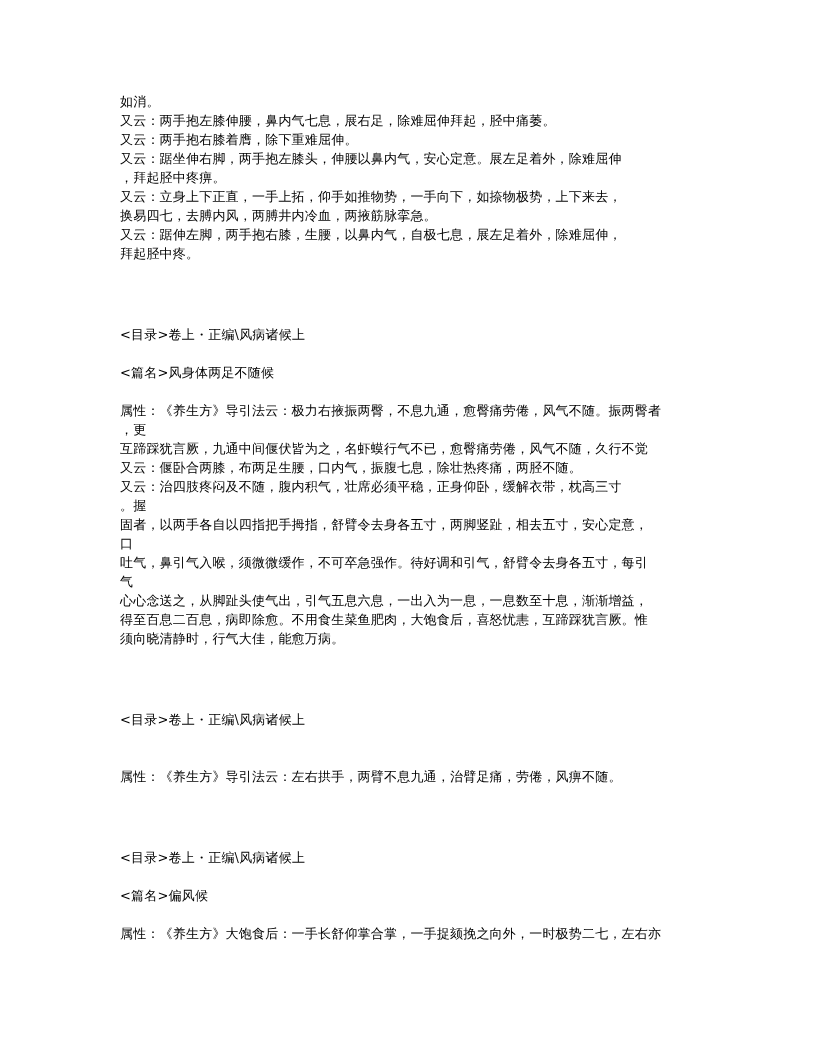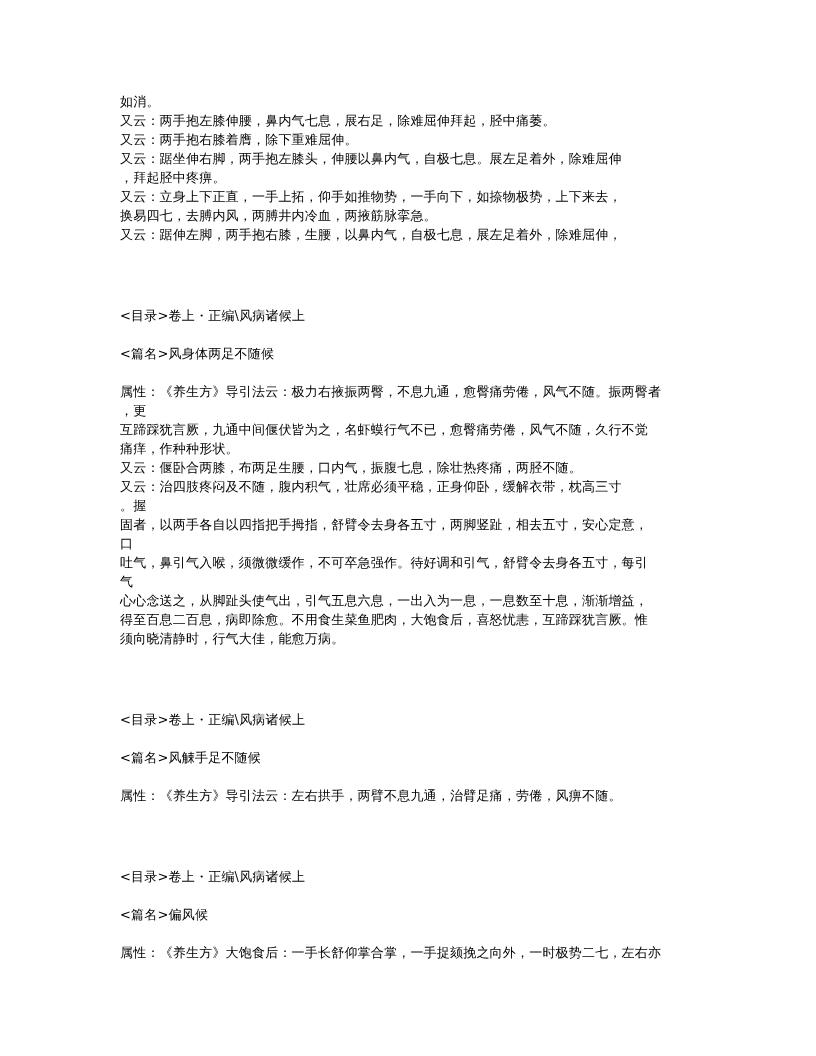--- a/index.html
+++ b/index.html
@@ -15,56 +15,55 @@
 </style>
 </head>
 <body>
 
 <div class="page">
 
   <div class="section">
     <div class="line">如消。</div>
     <div class="line">又云：两手抱左膝伸腰，鼻内气七息，展右足，除难屈伸拜起，胫中痛萎。</div>
     <div class="line">又云：两手抱右膝着膺，除下重难屈伸。</div>
-    <div class="line">又云：踞坐伸右脚，两手抱左膝头，伸腰以鼻内气，自极七息。展左足着外，除难屈伸</div>
+    <div class="line">又云：踞坐伸右脚，两手抱左膝头，伸腰以鼻内气，安心定意。展左足着外，除难屈伸</div>
     <div class="line">，拜起胫中疼痹。</div>
     <div class="line">又云：立身上下正直，一手上拓，仰手如推物势，一手向下，如捺物极势，上下来去，</div>
     <div class="line">换易四七，去膊内风，两膊井内冷血，两掖筋脉挛急。</div>
     <div class="line">又云：踞伸左脚，两手抱右膝，生腰，以鼻内气，自极七息，展左足着外，除难屈伸，</div>
+    <div class="line">拜起胫中疼。</div>
   </div>
 
   <div style="height:62px"></div>
 
   <div class="section">
     <div class="line">&lt;目录&gt;卷上・正编\风病诸候上</div>
     <div class="gap-small"></div>
     <div class="line">&lt;篇名&gt;风身体两足不随候</div>
     <div class="gap-small"></div>
     <div class="line">属性：《养生方》导引法云：极力右掖振两臀，不息九通，愈臀痛劳倦，风气不随。振两臀者</div>
     <div class="line">，更</div>
     <div class="line">互蹄踩犹言厥，九通中间偃伏皆为之，名虾蟆行气不已，愈臀痛劳倦，风气不随，久行不觉</div>
-    <div class="line">痛痒，作种种形状。</div>
     <div class="line">又云：偃卧合两膝，布两足生腰，口内气，振腹七息，除壮热疼痛，两胫不随。</div>
     <div class="line">又云：治四肢疼闷及不随，腹内积气，壮席必须平稳，正身仰卧，缓解衣带，枕高三寸</div>
     <div class="line">。握</div>
     <div class="line">固者，以两手各自以四指把手拇指，舒臂令去身各五寸，两脚竖趾，相去五寸，安心定意，</div>
     <div class="line">口</div>
     <div class="line">吐气，鼻引气入喉，须微微缓作，不可卒急强作。待好调和引气，舒臂令去身各五寸，每引</div>
     <div class="line">气</div>
     <div class="line">心心念送之，从脚趾头使气出，引气五息六息，一出入为一息，一息数至十息，渐渐增益，</div>
     <div class="line">得至百息二百息，病即除愈。不用食生菜鱼肥肉，大饱食后，喜怒忧恚，互蹄踩犹言厥。惟</div>
     <div class="line">须向晓清静时，行气大佳，能愈万病。</div>
   </div>
 
   <div style="height:62px"></div>
 
   <div class="section">
     <div class="line">&lt;目录&gt;卷上・正编\风病诸候上</div>
     <div class="gap-small"></div>
-    <div class="line">&lt;篇名&gt;风觫手足不随候</div>
     <div class="gap-small"></div>
     <div class="line">属性：《养生方》导引法云：左右拱手，两臂不息九通，治臂足痛，劳倦，风痹不随。</div>
   </div>
 
   <div style="height:62px"></div>
 
   <div class="section">
     <div class="line">&lt;目录&gt;卷上・正编\风病诸候上</div>
     <div class="gap-small"></div>
     <div class="line">&lt;篇名&gt;偏风候</div>

